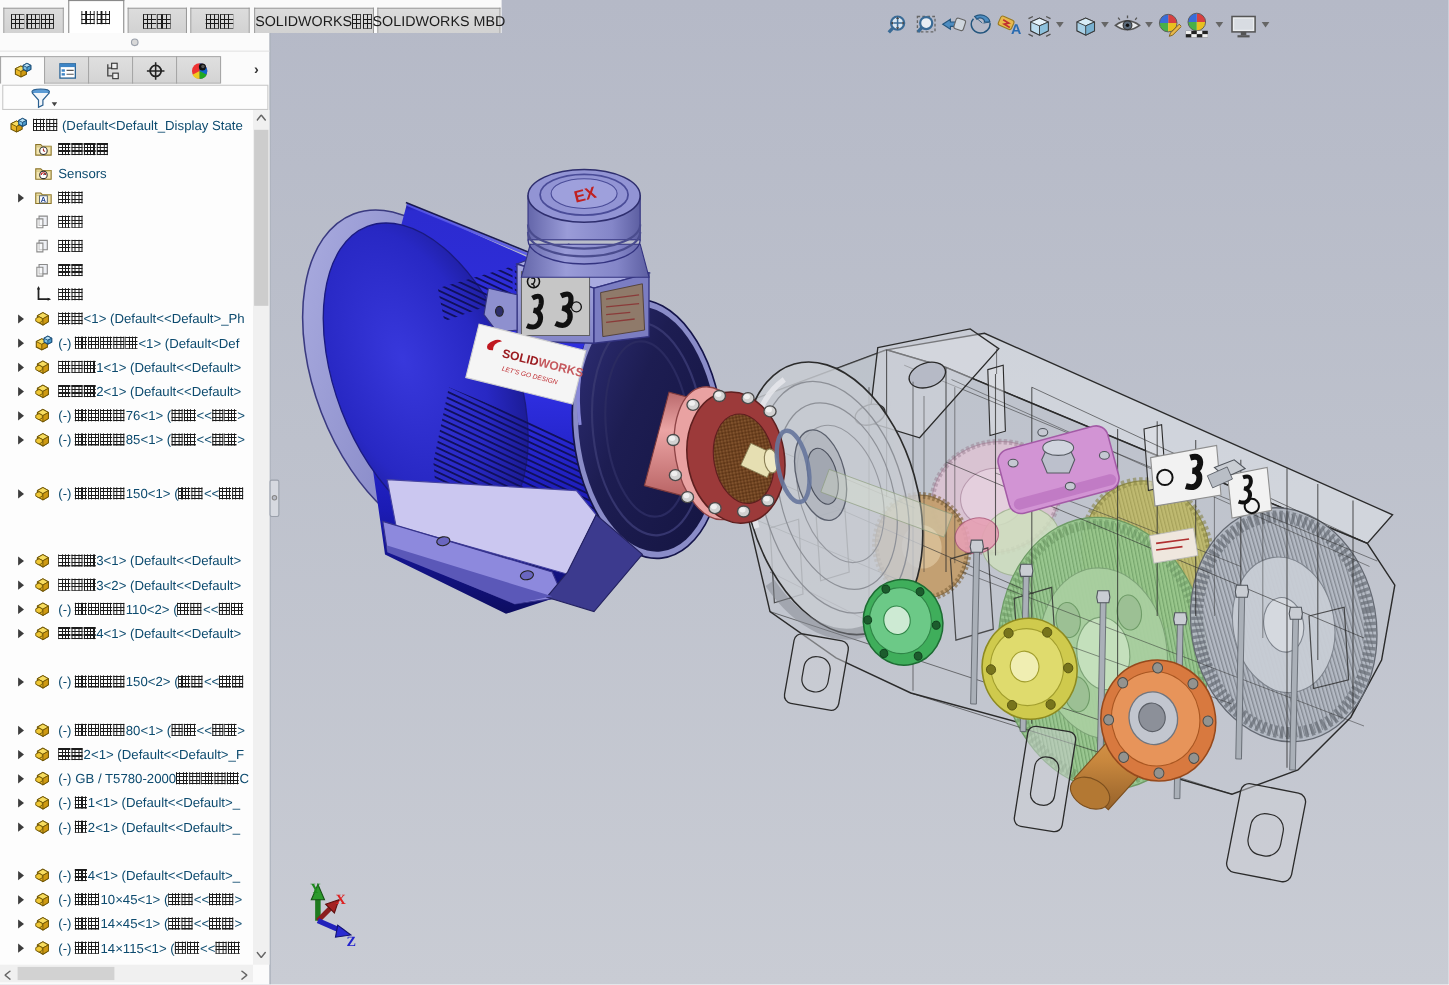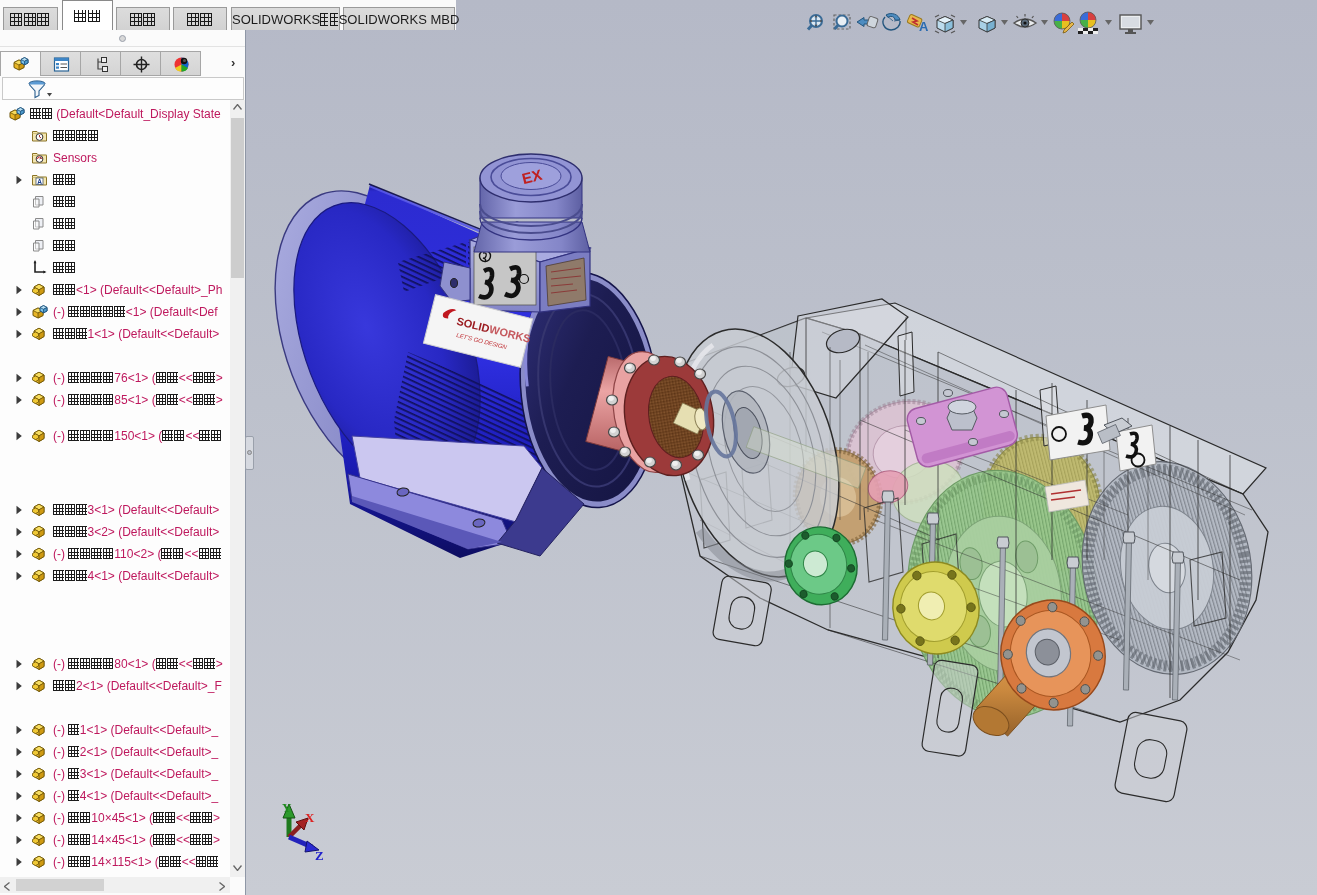--- a/index.html
+++ b/index.html
@@ -19,21 +19,21 @@
 .tab.active{top:0;height:30px;background:#fff;border-color:#8a8a8a}
 
 #panel{left:0;top:30px;width:246px;height:865px;background:#fbfbfb;border-right:1px solid #8f97a6}
 #grip{left:119px;top:5px;width:7px;height:7px;border-radius:50%;background:#d8d8d8;border:1px solid #9aa0ab}
 #hline1{left:0;top:16px;width:245px;height:1px;background:#e3e3e3}
 .itab{position:absolute;top:21px;height:25px;background:linear-gradient(180deg,#dfdfdf,#d4d4d4);border:1px solid #a6a6a6}
 .itab.active{background:#fbfbfb;border-bottom:none}
 #filter{left:2px;top:47px;width:242px;height:23px;background:#fdfdfd;border:1px solid #c9c9c9}
 #tree{left:0;top:70px;width:230px;height:777px;background:#fdfdfd;overflow:hidden;position:absolute}
 .row{position:absolute;left:0;height:22px;width:230px;white-space:nowrap}
-.row .txt{position:absolute;left:53px;top:4px;font-size:12px;color:#be185d;letter-spacing:0}
+.row .txt{position:absolute;left:53px;top:4px;font-size:12px;color:#0c4a6e;letter-spacing:0}
 .row svg.icon{position:absolute;left:31px;top:2px}
 .row svg.aricon{position:absolute;left:15px;top:6px}
 
 #vsb{left:230px;top:70px;width:15px;height:777px;background:#f0f0f0}
 #vthumb{left:1px;top:18px;width:13px;height:160px;background:#cdcdcd}
 #hsb{left:0;top:847px;width:230px;height:16px;background:#f0f0f0}
 #hthumb{left:16px;top:2px;width:88px;height:12px;background:#d2d2d2}
 </style></head>
 <body>
 <svg id="scene" class="abs" style="left:0;top:0" width="1317" height="895" viewBox="0 0 1317 895">
@@ -612,20 +612,32 @@
           <polygon points="1.5,0.8 6.8,5 1.5,9.2" fill="#3c3c3c"></polygon>
         </svg>
         <svg class="icon" style="left:31px" width="17" height="17" viewBox="0 0 17 17">
           <polygon points="3,6 8,3.2 13,6 13,11.5 8,14.5 3,11.5" fill="#e9b626" stroke="#6e5506" stroke-width="1"></polygon>
           <polygon points="3,6 8,3.2 13,6 8,8.8" fill="#f7dc5e" stroke="#6e5506" stroke-width="0.8"></polygon>
           <polygon points="8,8.8 13,6 13,11.5 8,14.5" fill="#cf9a12" stroke="#6e5506" stroke-width="0.8"></polygon>
           <polygon points="1.5,8.5 4.5,7 7.5,8.5 7.5,11 4.5,12.6 1.5,11" fill="#f0c835" stroke="#6e5506" stroke-width="0.8"></polygon>
         </svg>
         <div class="txt" style="left:53px"><i class="z"></i><i class="z"></i><i class="z"></i>1&lt;1&gt; (Default&lt;&lt;Default&gt;</div>
       </div>
+      <div class="row" style="top:245px">
+        <svg class="aricon" width="8" height="10" viewBox="0 0 8 10">
+          <polygon points="1.5,0.8 6.8,5 1.5,9.2" fill="#3c3c3c"></polygon>
+        </svg>
+        <svg class="icon" style="left:31px" width="17" height="17" viewBox="0 0 17 17">
+          <polygon points="3,6 8,3.2 13,6 13,11.5 8,14.5 3,11.5" fill="#e9b626" stroke="#6e5506" stroke-width="1"></polygon>
+          <polygon points="3,6 8,3.2 13,6 8,8.8" fill="#f7dc5e" stroke="#6e5506" stroke-width="0.8"></polygon>
+          <polygon points="8,8.8 13,6 13,11.5 8,14.5" fill="#cf9a12" stroke="#6e5506" stroke-width="0.8"></polygon>
+          <polygon points="1.5,8.5 4.5,7 7.5,8.5 7.5,11 4.5,12.6 1.5,11" fill="#f0c835" stroke="#6e5506" stroke-width="0.8"></polygon>
+        </svg>
+        <div class="txt" style="left:53px"><i class="z"></i><i class="z"></i><i class="z"></i>2&lt;1&gt; (Default&lt;&lt;Default&gt;</div>
+      </div>
       <div class="row" style="top:267px">
         <svg class="aricon" width="8" height="10" viewBox="0 0 8 10">
           <polygon points="1.5,0.8 6.8,5 1.5,9.2" fill="#3c3c3c"></polygon>
         </svg>
         <svg class="icon" style="left:31px" width="17" height="17" viewBox="0 0 17 17">
           <polygon points="3,6 8,3.2 13,6 13,11.5 8,14.5 3,11.5" fill="#e9b626" stroke="#6e5506" stroke-width="1"></polygon>
           <polygon points="3,6 8,3.2 13,6 8,8.8" fill="#f7dc5e" stroke="#6e5506" stroke-width="0.8"></polygon>
           <polygon points="8,8.8 13,6 13,11.5 8,14.5" fill="#cf9a12" stroke="#6e5506" stroke-width="0.8"></polygon>
           <polygon points="1.5,8.5 4.5,7 7.5,8.5 7.5,11 4.5,12.6 1.5,11" fill="#f0c835" stroke="#6e5506" stroke-width="0.8"></polygon>
         </svg>
@@ -636,21 +648,21 @@
           <polygon points="1.5,0.8 6.8,5 1.5,9.2" fill="#3c3c3c"></polygon>
         </svg>
         <svg class="icon" style="left:31px" width="17" height="17" viewBox="0 0 17 17">
           <polygon points="3,6 8,3.2 13,6 13,11.5 8,14.5 3,11.5" fill="#e9b626" stroke="#6e5506" stroke-width="1"></polygon>
           <polygon points="3,6 8,3.2 13,6 8,8.8" fill="#f7dc5e" stroke="#6e5506" stroke-width="0.8"></polygon>
           <polygon points="8,8.8 13,6 13,11.5 8,14.5" fill="#cf9a12" stroke="#6e5506" stroke-width="0.8"></polygon>
           <polygon points="1.5,8.5 4.5,7 7.5,8.5 7.5,11 4.5,12.6 1.5,11" fill="#f0c835" stroke="#6e5506" stroke-width="0.8"></polygon>
         </svg>
         <div class="txt" style="left:53px">(-) <i class="z"></i><i class="z"></i><i class="z"></i><i class="z"></i>85&lt;1&gt; (<i class="z"></i><i class="z"></i>&lt;&lt;<i class="z"></i><i class="z"></i>&gt;</div>
       </div>
-      <div class="row" style="top:325px">
+      <div class="row" style="top:338px">
         <svg class="aricon" width="8" height="10" viewBox="0 0 8 10">
           <polygon points="1.5,0.8 6.8,5 1.5,9.2" fill="#3c3c3c"></polygon>
         </svg>
         <svg class="icon" style="left:31px" width="17" height="17" viewBox="0 0 17 17">
           <polygon points="3,6 8,3.2 13,6 13,11.5 8,14.5 3,11.5" fill="#e9b626" stroke="#6e5506" stroke-width="1"></polygon>
           <polygon points="3,6 8,3.2 13,6 8,8.8" fill="#f7dc5e" stroke="#6e5506" stroke-width="0.8"></polygon>
           <polygon points="8,8.8 13,6 13,11.5 8,14.5" fill="#cf9a12" stroke="#6e5506" stroke-width="0.8"></polygon>
           <polygon points="1.5,8.5 4.5,7 7.5,8.5 7.5,11 4.5,12.6 1.5,11" fill="#f0c835" stroke="#6e5506" stroke-width="0.8"></polygon>
         </svg>
         <div class="txt" style="left:53px">(-) <i class="z"></i><i class="z"></i><i class="z"></i><i class="z"></i>150&lt;1&gt; (<i class="z"></i><i class="z"></i>&lt;&lt;<i class="z"></i><i class="z"></i></div>
@@ -696,20 +708,32 @@
           <polygon points="1.5,0.8 6.8,5 1.5,9.2" fill="#3c3c3c"></polygon>
         </svg>
         <svg class="icon" style="left:31px" width="17" height="17" viewBox="0 0 17 17">
           <polygon points="3,6 8,3.2 13,6 13,11.5 8,14.5 3,11.5" fill="#e9b626" stroke="#6e5506" stroke-width="1"></polygon>
           <polygon points="3,6 8,3.2 13,6 8,8.8" fill="#f7dc5e" stroke="#6e5506" stroke-width="0.8"></polygon>
           <polygon points="8,8.8 13,6 13,11.5 8,14.5" fill="#cf9a12" stroke="#6e5506" stroke-width="0.8"></polygon>
           <polygon points="1.5,8.5 4.5,7 7.5,8.5 7.5,11 4.5,12.6 1.5,11" fill="#f0c835" stroke="#6e5506" stroke-width="0.8"></polygon>
         </svg>
         <div class="txt" style="left:53px"><i class="z"></i><i class="z"></i><i class="z"></i>4&lt;1&gt; (Default&lt;&lt;Default&gt;</div>
       </div>
+      <div class="row" style="top:509px">
+        <svg class="aricon" width="8" height="10" viewBox="0 0 8 10">
+          <polygon points="1.5,0.8 6.8,5 1.5,9.2" fill="#3c3c3c"></polygon>
+        </svg>
+        <svg class="icon" style="left:31px" width="17" height="17" viewBox="0 0 17 17">
+          <polygon points="3,6 8,3.2 13,6 13,11.5 8,14.5 3,11.5" fill="#e9b626" stroke="#6e5506" stroke-width="1"></polygon>
+          <polygon points="3,6 8,3.2 13,6 8,8.8" fill="#f7dc5e" stroke="#6e5506" stroke-width="0.8"></polygon>
+          <polygon points="8,8.8 13,6 13,11.5 8,14.5" fill="#cf9a12" stroke="#6e5506" stroke-width="0.8"></polygon>
+          <polygon points="1.5,8.5 4.5,7 7.5,8.5 7.5,11 4.5,12.6 1.5,11" fill="#f0c835" stroke="#6e5506" stroke-width="0.8"></polygon>
+        </svg>
+        <div class="txt" style="left:53px">(-) <i class="z"></i><i class="z"></i><i class="z"></i><i class="z"></i>150&lt;2&gt; (<i class="z"></i><i class="z"></i>&lt;&lt;<i class="z"></i><i class="z"></i></div>
+      </div>
       <div class="row" style="top:553px">
         <svg class="aricon" width="8" height="10" viewBox="0 0 8 10">
           <polygon points="1.5,0.8 6.8,5 1.5,9.2" fill="#3c3c3c"></polygon>
         </svg>
         <svg class="icon" style="left:31px" width="17" height="17" viewBox="0 0 17 17">
           <polygon points="3,6 8,3.2 13,6 13,11.5 8,14.5 3,11.5" fill="#e9b626" stroke="#6e5506" stroke-width="1"></polygon>
           <polygon points="3,6 8,3.2 13,6 8,8.8" fill="#f7dc5e" stroke="#6e5506" stroke-width="0.8"></polygon>
           <polygon points="8,8.8 13,6 13,11.5 8,14.5" fill="#cf9a12" stroke="#6e5506" stroke-width="0.8"></polygon>
           <polygon points="1.5,8.5 4.5,7 7.5,8.5 7.5,11 4.5,12.6 1.5,11" fill="#f0c835" stroke="#6e5506" stroke-width="0.8"></polygon>
         </svg>
@@ -720,20 +744,32 @@
           <polygon points="1.5,0.8 6.8,5 1.5,9.2" fill="#3c3c3c"></polygon>
         </svg>
         <svg class="icon" style="left:31px" width="17" height="17" viewBox="0 0 17 17">
           <polygon points="3,6 8,3.2 13,6 13,11.5 8,14.5 3,11.5" fill="#e9b626" stroke="#6e5506" stroke-width="1"></polygon>
           <polygon points="3,6 8,3.2 13,6 8,8.8" fill="#f7dc5e" stroke="#6e5506" stroke-width="0.8"></polygon>
           <polygon points="8,8.8 13,6 13,11.5 8,14.5" fill="#cf9a12" stroke="#6e5506" stroke-width="0.8"></polygon>
           <polygon points="1.5,8.5 4.5,7 7.5,8.5 7.5,11 4.5,12.6 1.5,11" fill="#f0c835" stroke="#6e5506" stroke-width="0.8"></polygon>
         </svg>
         <div class="txt" style="left:53px"><i class="z"></i><i class="z"></i>2&lt;1&gt; (Default&lt;&lt;Default&gt;_F</div>
       </div>
+      <div class="row" style="top:597px">
+        <svg class="aricon" width="8" height="10" viewBox="0 0 8 10">
+          <polygon points="1.5,0.8 6.8,5 1.5,9.2" fill="#3c3c3c"></polygon>
+        </svg>
+        <svg class="icon" style="left:31px" width="17" height="17" viewBox="0 0 17 17">
+          <polygon points="3,6 8,3.2 13,6 13,11.5 8,14.5 3,11.5" fill="#e9b626" stroke="#6e5506" stroke-width="1"></polygon>
+          <polygon points="3,6 8,3.2 13,6 8,8.8" fill="#f7dc5e" stroke="#6e5506" stroke-width="0.8"></polygon>
+          <polygon points="8,8.8 13,6 13,11.5 8,14.5" fill="#cf9a12" stroke="#6e5506" stroke-width="0.8"></polygon>
+          <polygon points="1.5,8.5 4.5,7 7.5,8.5 7.5,11 4.5,12.6 1.5,11" fill="#f0c835" stroke="#6e5506" stroke-width="0.8"></polygon>
+        </svg>
+        <div class="txt" style="left:53px">(-) GB / T5780-2000<i class="z"></i><i class="z"></i><i class="z"></i><i class="z"></i><i class="z"></i>C</div>
+      </div>
       <div class="row" style="top:619px">
         <svg class="aricon" width="8" height="10" viewBox="0 0 8 10">
           <polygon points="1.5,0.8 6.8,5 1.5,9.2" fill="#3c3c3c"></polygon>
         </svg>
         <svg class="icon" style="left:31px" width="17" height="17" viewBox="0 0 17 17">
           <polygon points="3,6 8,3.2 13,6 13,11.5 8,14.5 3,11.5" fill="#e9b626" stroke="#6e5506" stroke-width="1"></polygon>
           <polygon points="3,6 8,3.2 13,6 8,8.8" fill="#f7dc5e" stroke="#6e5506" stroke-width="0.8"></polygon>
           <polygon points="8,8.8 13,6 13,11.5 8,14.5" fill="#cf9a12" stroke="#6e5506" stroke-width="0.8"></polygon>
           <polygon points="1.5,8.5 4.5,7 7.5,8.5 7.5,11 4.5,12.6 1.5,11" fill="#f0c835" stroke="#6e5506" stroke-width="0.8"></polygon>
         </svg>
@@ -743,32 +779,20 @@
         <svg class="aricon" width="8" height="10" viewBox="0 0 8 10">
           <polygon points="1.5,0.8 6.8,5 1.5,9.2" fill="#3c3c3c"></polygon>
         </svg>
         <svg class="icon" style="left:31px" width="17" height="17" viewBox="0 0 17 17">
           <polygon points="3,6 8,3.2 13,6 13,11.5 8,14.5 3,11.5" fill="#e9b626" stroke="#6e5506" stroke-width="1"></polygon>
           <polygon points="3,6 8,3.2 13,6 8,8.8" fill="#f7dc5e" stroke="#6e5506" stroke-width="0.8"></polygon>
           <polygon points="8,8.8 13,6 13,11.5 8,14.5" fill="#cf9a12" stroke="#6e5506" stroke-width="0.8"></polygon>
           <polygon points="1.5,8.5 4.5,7 7.5,8.5 7.5,11 4.5,12.6 1.5,11" fill="#f0c835" stroke="#6e5506" stroke-width="0.8"></polygon>
         </svg>
         <div class="txt" style="left:53px">(-) <i class="z"></i>2&lt;1&gt; (Default&lt;&lt;Default&gt;_</div>
-      </div>
-      <div class="row" style="top:663px">
-        <svg class="aricon" width="8" height="10" viewBox="0 0 8 10">
-          <polygon points="1.5,0.8 6.8,5 1.5,9.2" fill="#3c3c3c"></polygon>
-        </svg>
-        <svg class="icon" style="left:31px" width="17" height="17" viewBox="0 0 17 17">
-          <polygon points="3,6 8,3.2 13,6 13,11.5 8,14.5 3,11.5" fill="#e9b626" stroke="#6e5506" stroke-width="1"></polygon>
-          <polygon points="3,6 8,3.2 13,6 8,8.8" fill="#f7dc5e" stroke="#6e5506" stroke-width="0.8"></polygon>
-          <polygon points="8,8.8 13,6 13,11.5 8,14.5" fill="#cf9a12" stroke="#6e5506" stroke-width="0.8"></polygon>
-          <polygon points="1.5,8.5 4.5,7 7.5,8.5 7.5,11 4.5,12.6 1.5,11" fill="#f0c835" stroke="#6e5506" stroke-width="0.8"></polygon>
-        </svg>
-        <div class="txt" style="left:53px">(-) <i class="z"></i>3&lt;1&gt; (Default&lt;&lt;Default&gt;_</div>
       </div>
       <div class="row" style="top:685px">
         <svg class="aricon" width="8" height="10" viewBox="0 0 8 10">
           <polygon points="1.5,0.8 6.8,5 1.5,9.2" fill="#3c3c3c"></polygon>
         </svg>
         <svg class="icon" style="left:31px" width="17" height="17" viewBox="0 0 17 17">
           <polygon points="3,6 8,3.2 13,6 13,11.5 8,14.5 3,11.5" fill="#e9b626" stroke="#6e5506" stroke-width="1"></polygon>
           <polygon points="3,6 8,3.2 13,6 8,8.8" fill="#f7dc5e" stroke="#6e5506" stroke-width="0.8"></polygon>
           <polygon points="8,8.8 13,6 13,11.5 8,14.5" fill="#cf9a12" stroke="#6e5506" stroke-width="0.8"></polygon>
           <polygon points="1.5,8.5 4.5,7 7.5,8.5 7.5,11 4.5,12.6 1.5,11" fill="#f0c835" stroke="#6e5506" stroke-width="0.8"></polygon>

